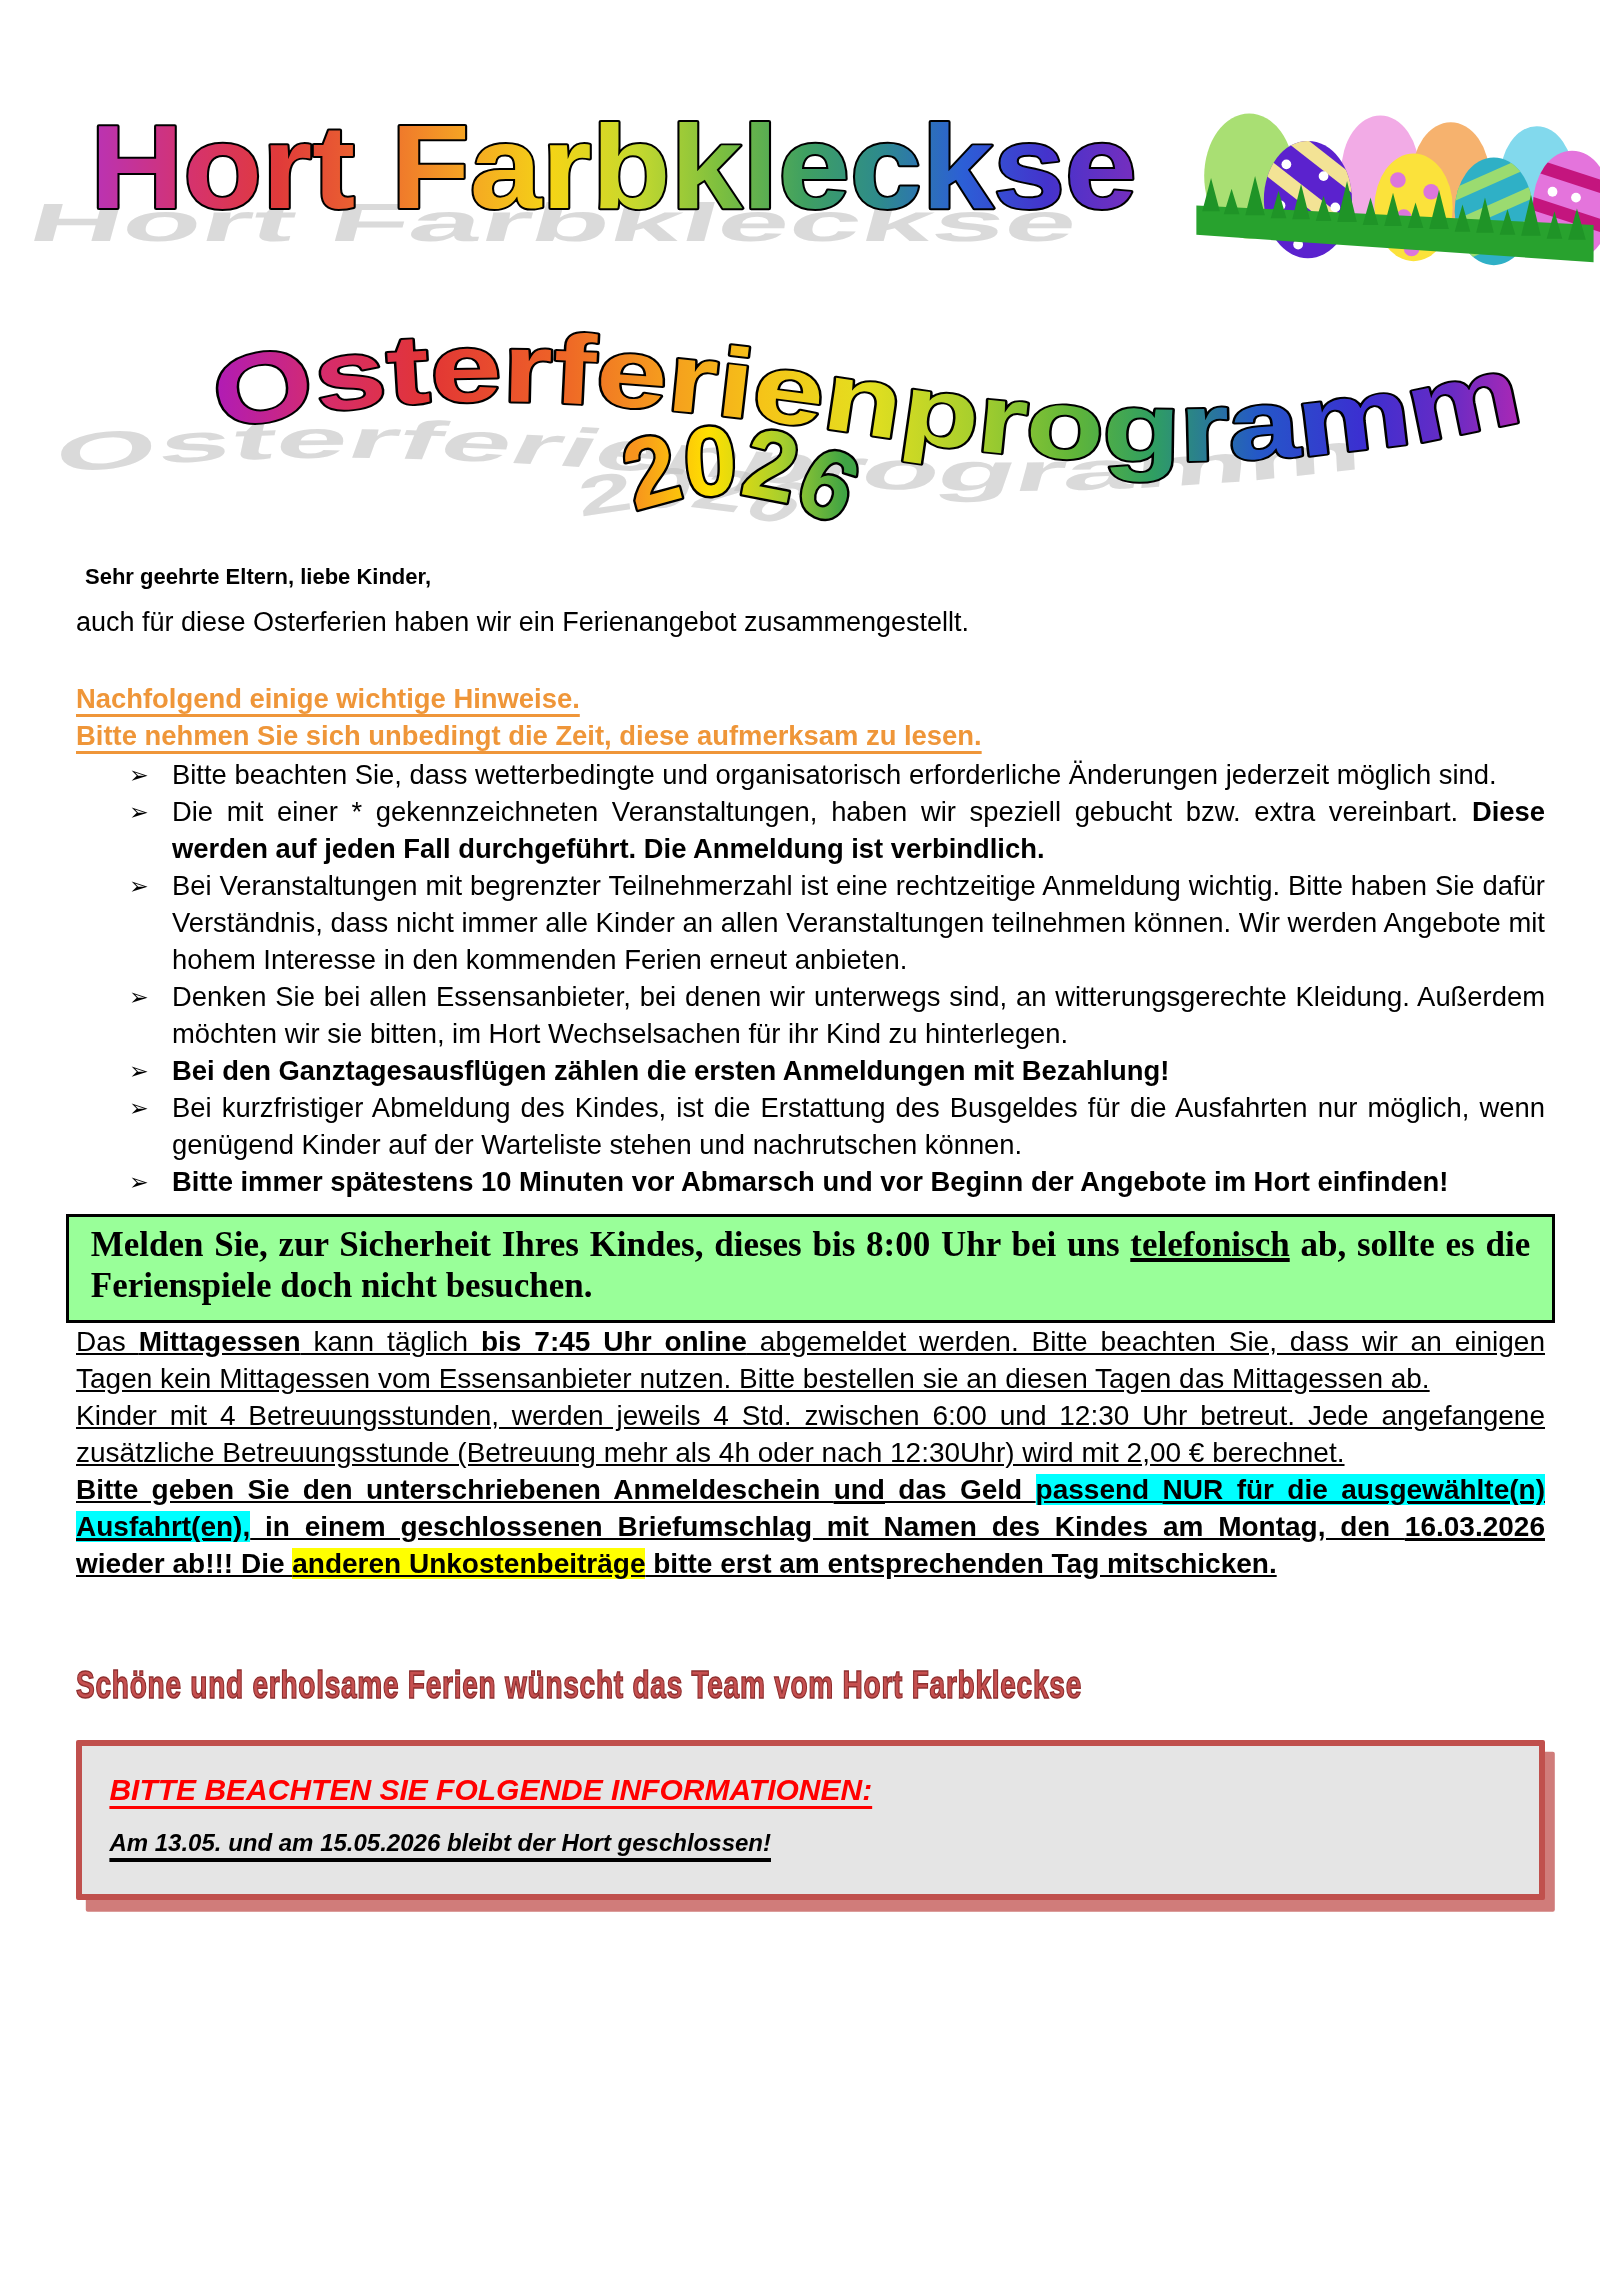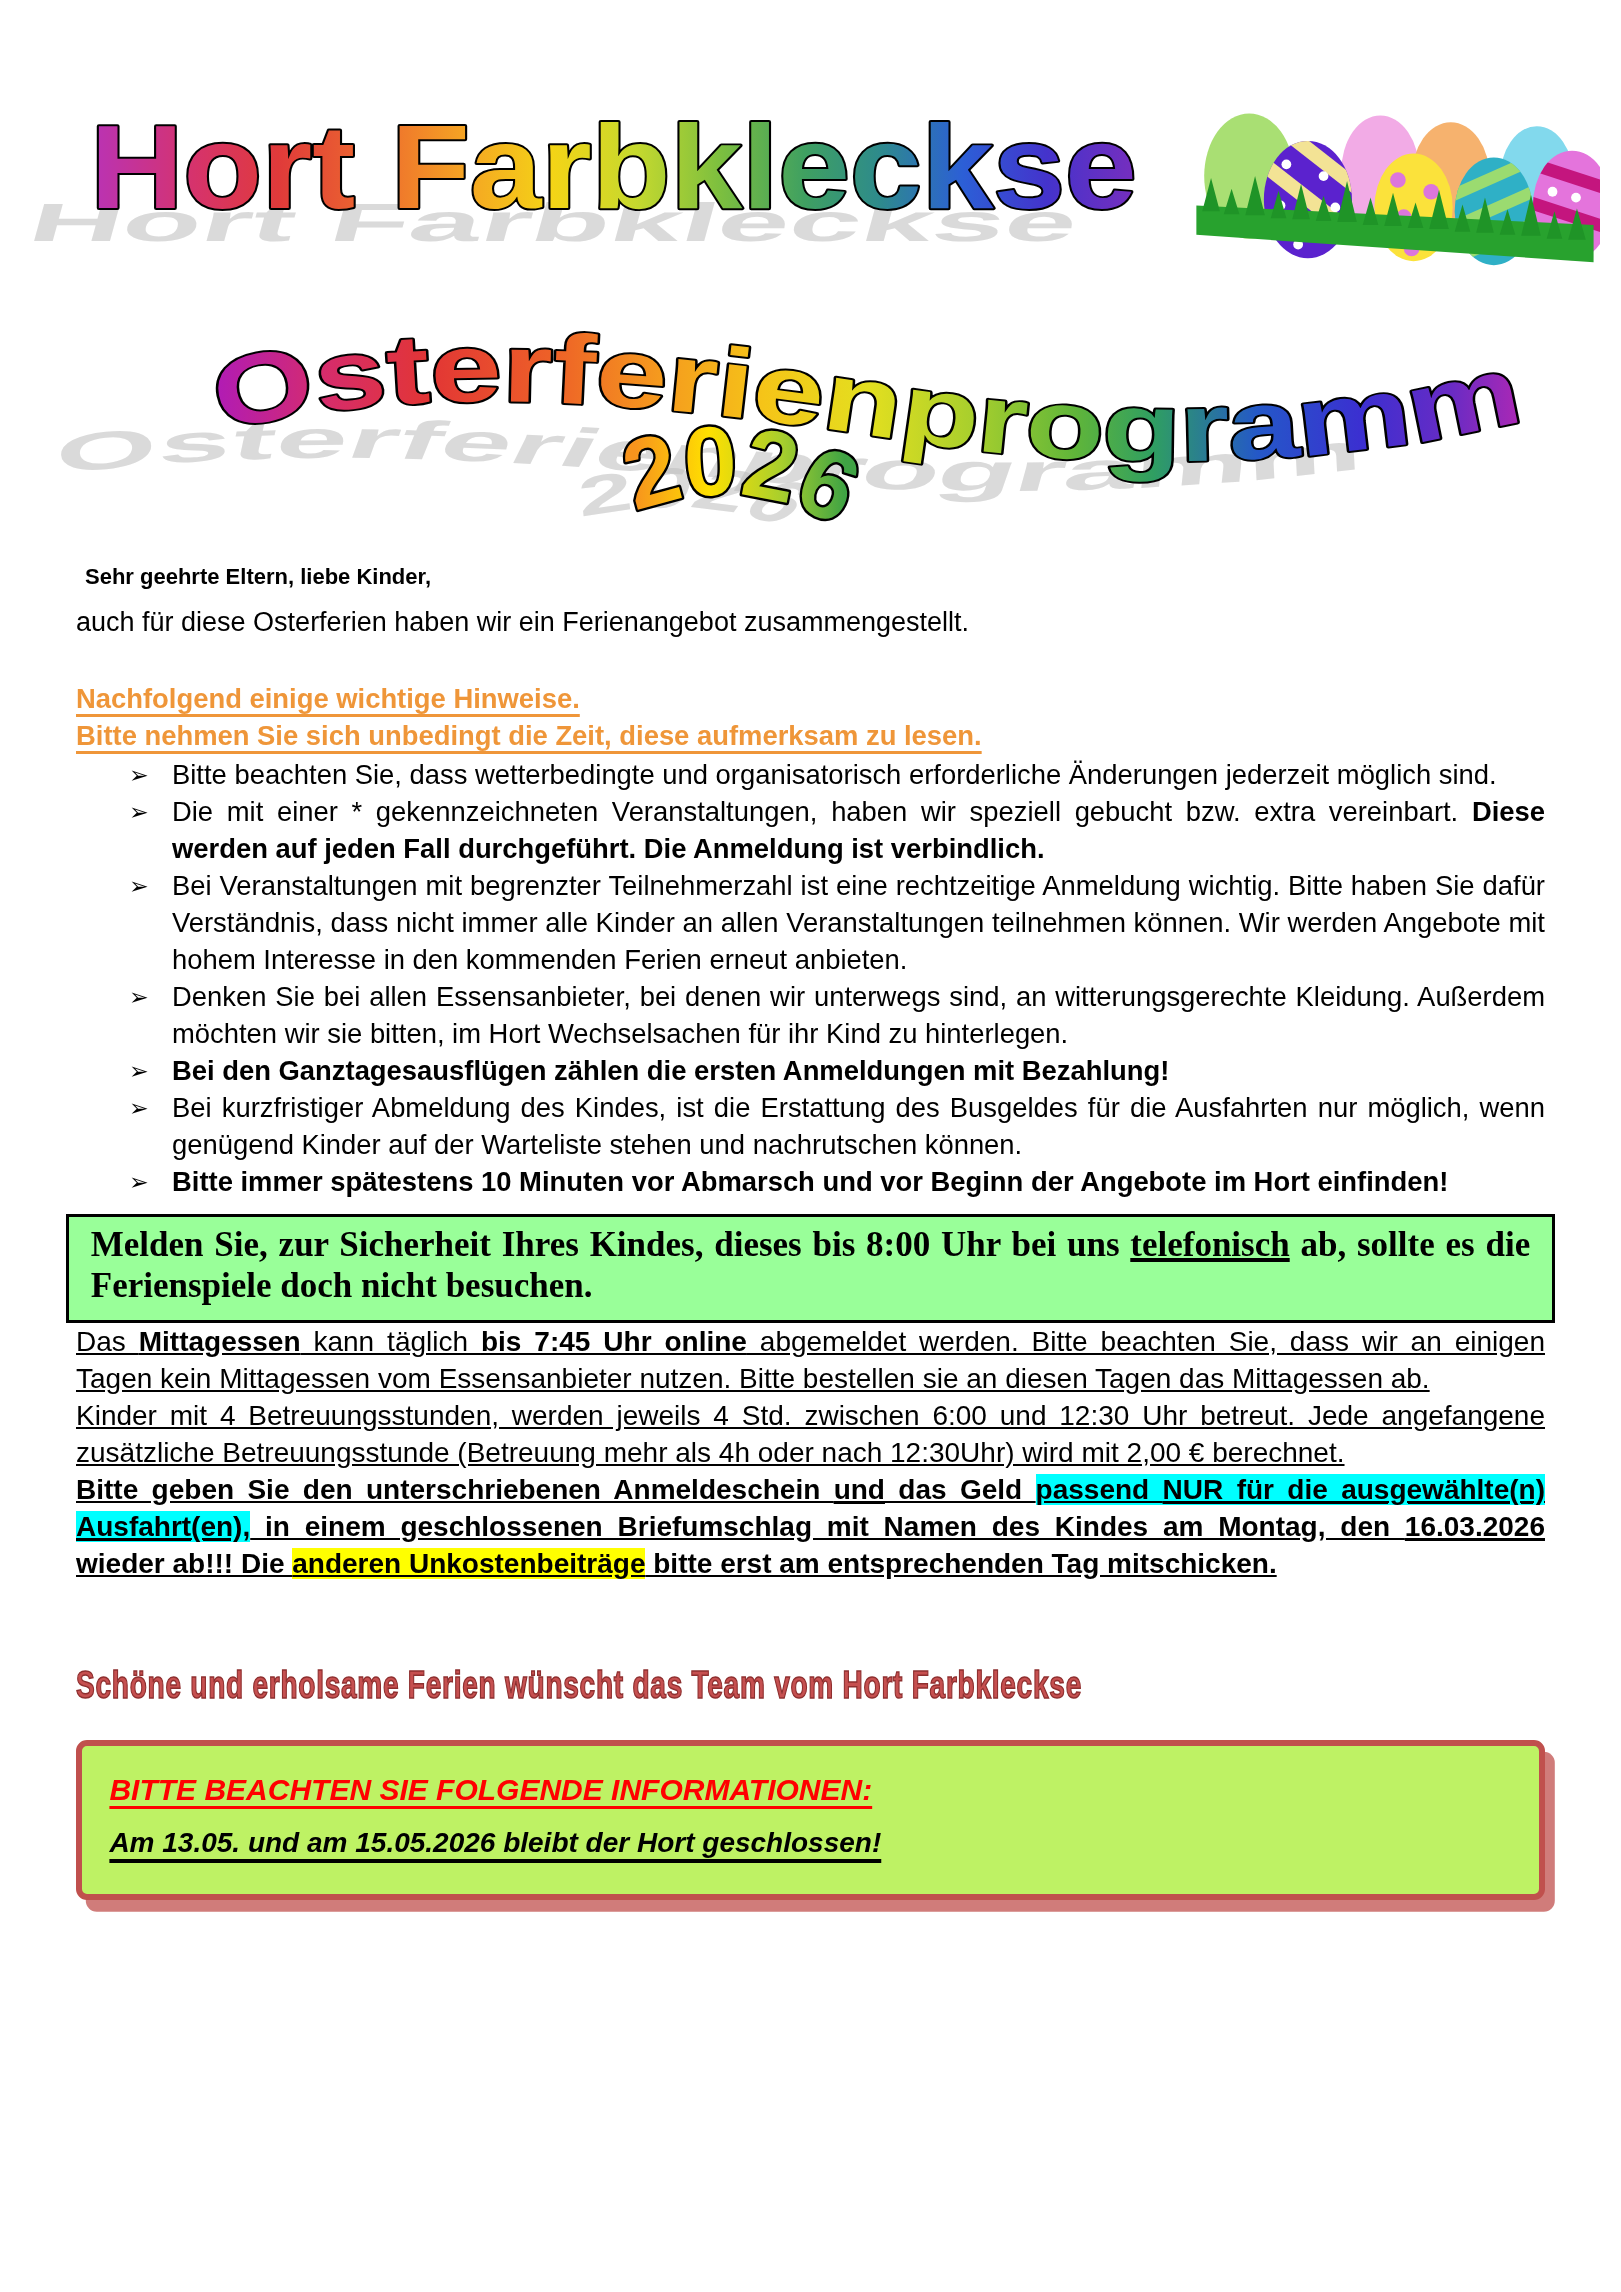--- a/index.html
+++ b/index.html
@@ -57,33 +57,33 @@
     font-size:39px; line-height:45px; font-weight:700;
     color:var(--closing-red);
     -webkit-text-stroke:1.5px #8E2F2F;
     transform:scaleX(0.72); transform-origin:left center;
     letter-spacing:1px;
   }
 
   .info-box {
     margin-top:33px;
     border:6.9px solid var(--red-box-border);
-    border-radius:11px;
+    border-radius:2px;
     box-shadow:9.8px 11.8px 0 rgba(192,80,77,0.75);
     padding:23.5px 27.4px 29px;
-    background:#bef264;
+    background:#e5e5e5;
   }
   .info-title {
     margin:0; font-size:30px; line-height:39px;
     font-weight:700; font-style:italic;
     color:var(--red-text);
     text-decoration:underline; text-decoration-thickness:2.9px; text-underline-offset:5.9px;
   }
   .info-msg {
-    margin:11.8px 0 0; font-size:28px; line-height:45px;
+    margin:11.8px 0 0; font-size:24px; line-height:45px;
     font-weight:700; font-style:italic; color:#000;
     text-decoration:underline; text-decoration-thickness:3.9px; text-underline-offset:6.9px;
   }
 </style>
 </head>
 <body>
 
 <div class="page">
 
   <div class="header">

